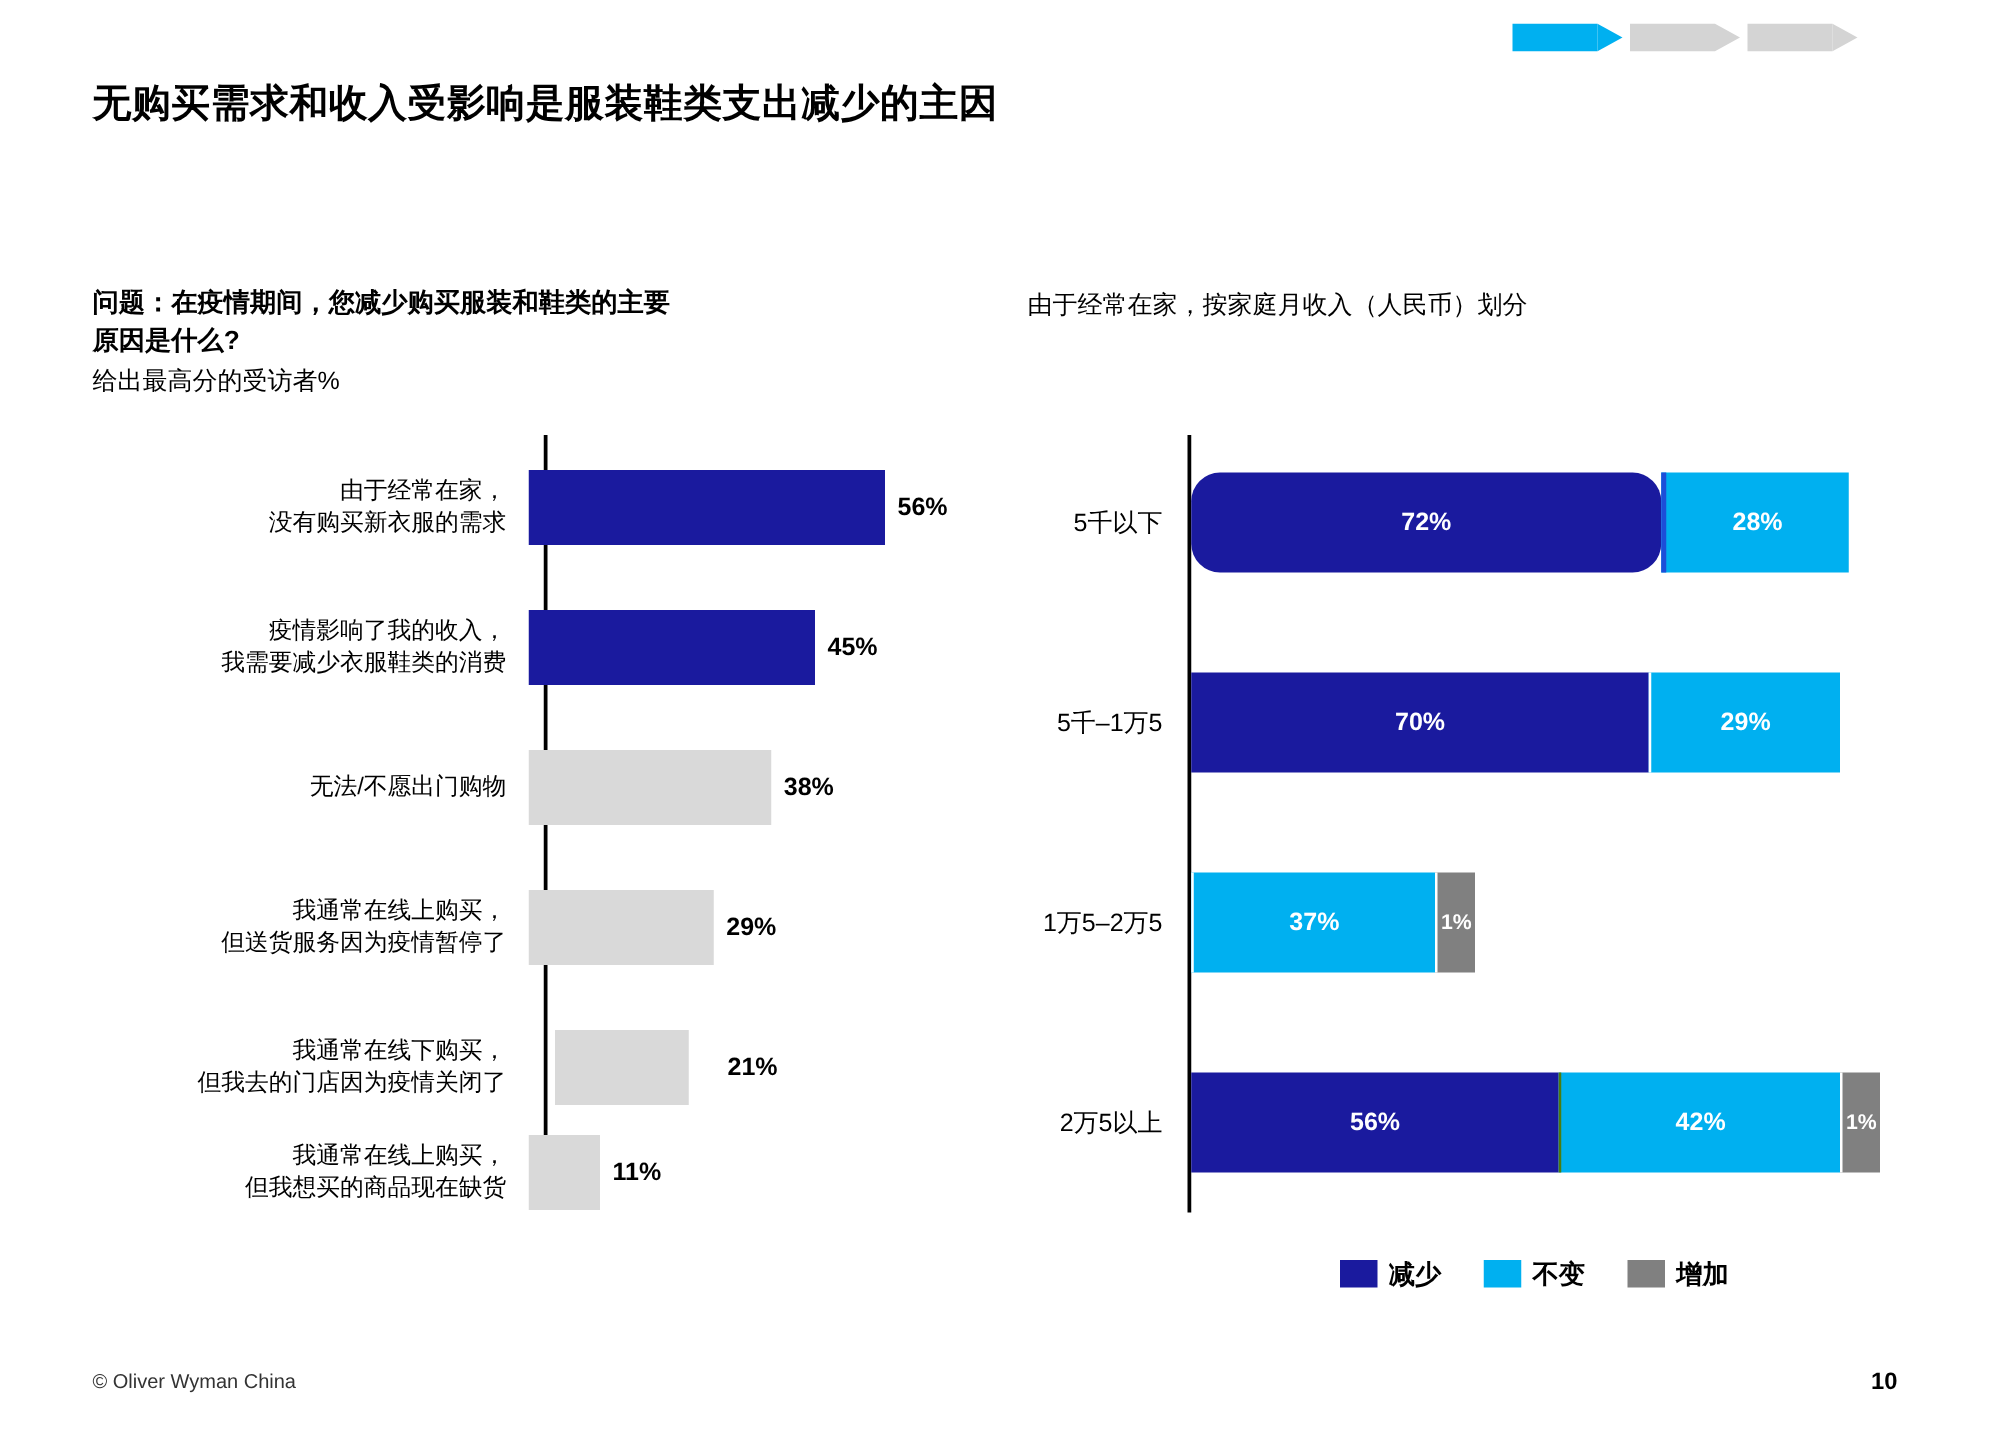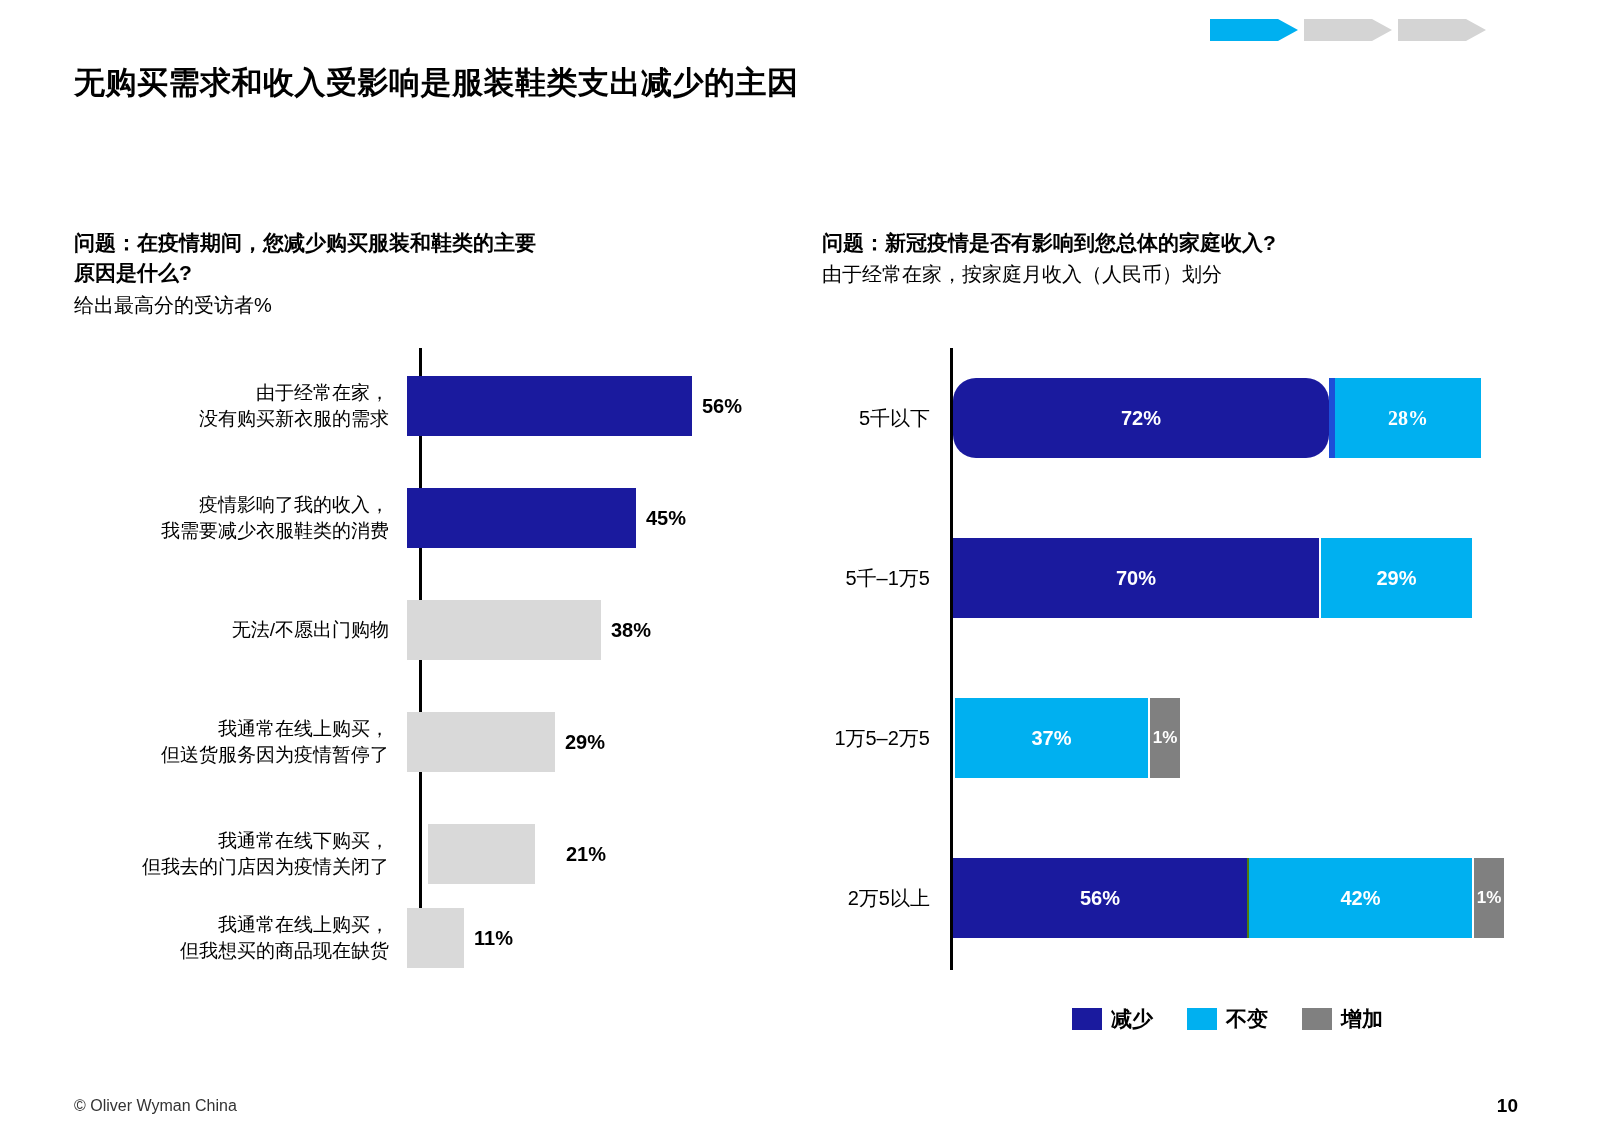--- a/index.html
+++ b/index.html
@@ -80,21 +80,21 @@
   .q-sub {
     font-size: 20px;
     font-weight: normal;
     line-height: 1.45;
     margin-top: 2px;
   }
 
   
   .lchart {
     position: absolute;
-    left: 74px;
+    left: 90px;
     top: 348px;
     width: 720px;
     height: 620px;
   }
   .lchart .axis {
     position: absolute;
     left: 345px;
     top: 0;
     width: 3px;
     height: 620px;
@@ -234,21 +234,20 @@
 
 <div class="page-title">无购买需求和收入受影响是服装鞋类支出减少的主因</div>
 
 <div class="panel-left">
   <div class="q-line">问题：在疫情期间，您减少购买服装和鞋类的主要</div>
   <div class="q-line">原因是什么?</div>
   <div class="q-sub">给出最高分的受访者%</div>
 </div>
 
 <div class="panel-right">
-  <div class="q-line">问题：新冠疫情是否有影响到您总体的家庭收入?</div>
   <div class="q-sub">由于经常在家，按家庭月收入（人民币）划分</div>
 </div>
 
 <div class="lchart">
   <div class="axis"></div>
 
   <div class="lrow" style="top:28px;">
     <div class="label">
       <div>由于经常在家，</div>
       <div>没有购买新衣服的需求</div>
@@ -302,21 +301,21 @@
   </div>
 </div>
 
 <div class="rchart">
   <div class="axis"></div>
 
   <div class="rrow" style="top:30px;">
     <div class="cat">5千以下</div>
     <div class="stack">
       <div class="seg" style="width:376px;background:#1a1a9e;border-radius:23px;">72%</div>
-      <div class="seg" style="width:146px;background:#00b0f0;border-left:6px solid #1d4ed8;font-family:Liberation Serif, serif;">28%</div>
+      <div class="seg" style="width:146px;background:#00b0f0;border-left:4px solid #1d4ed8;">28%</div>
     </div>
   </div>
 
   <div class="rrow" style="top:190px;">
     <div class="cat">5千–1万5</div>
     <div class="stack">
       <div class="seg" style="width:366px;background:#1a1a9e;">70%</div>
       <div class="seg" style="width:151px;background:#00b0f0;border-left:2px solid #fff;">29%</div>
     </div>
   </div>

